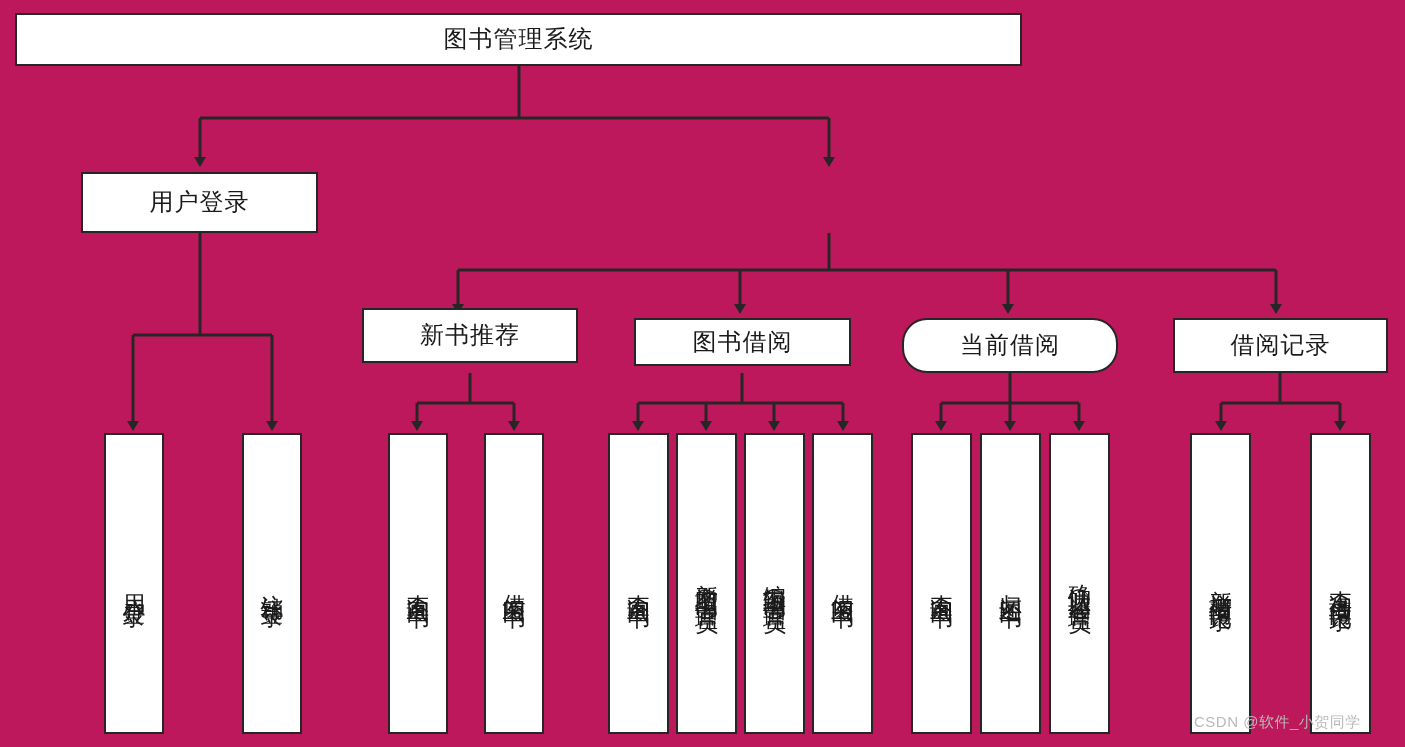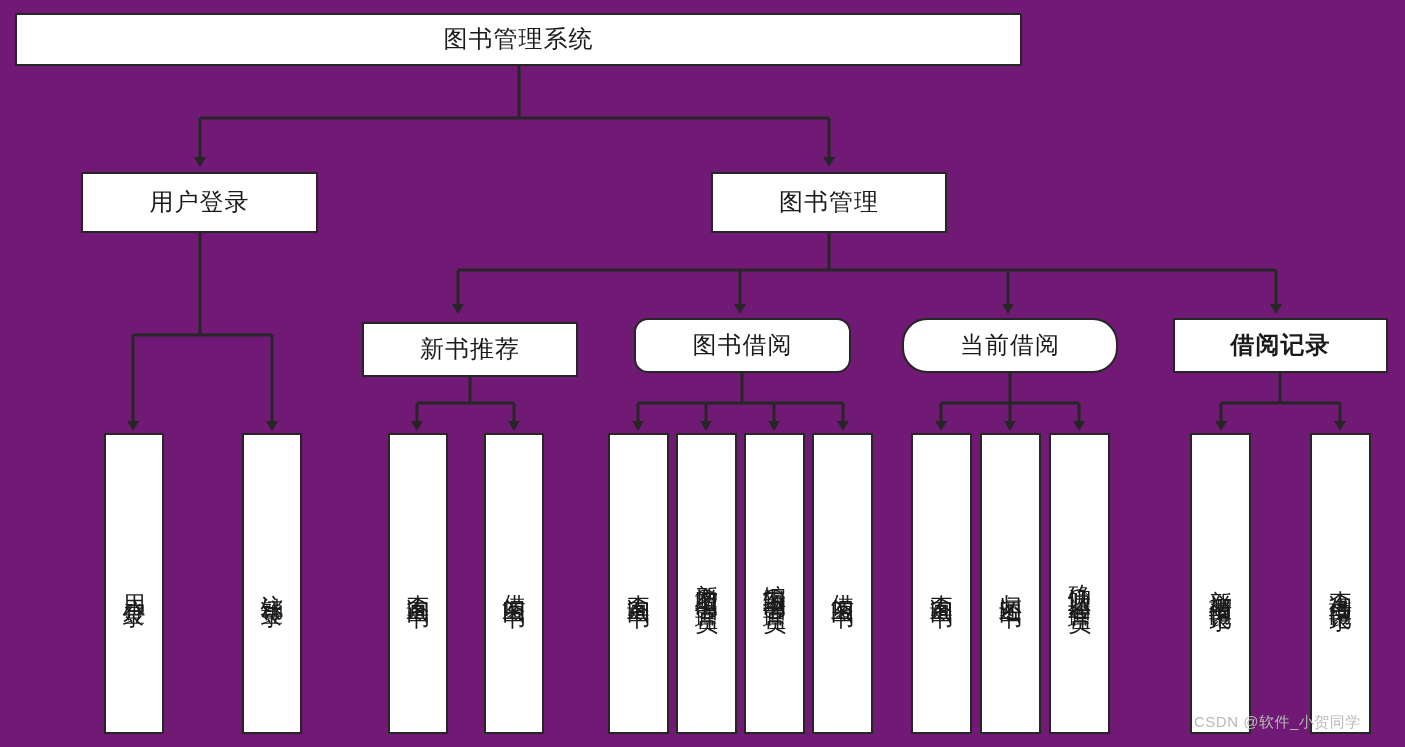--- a/index.html
+++ b/index.html
@@ -7,21 +7,21 @@
     padding: 0;
     background: #ffffff;
   }
   body {
     font-family: "Liberation Sans", "DejaVu Sans", sans-serif;
   }
   #canvas {
     position: relative;
     width: 1405px;
     height: 747px;
-    background: #701a75;
+    background: #be185d;
     overflow: hidden;
   }
   svg.links {
     position: absolute;
     left: 0;
     top: 0;
     width: 1405px;
     height: 747px;
     pointer-events: none;
   }
@@ -118,34 +118,31 @@
     </g>
   </svg>
 
   <div class="node horiz" style="left:15px; top:13px; width:1007px; height:53px;">
     <span>图书管理系统</span>
   </div>
 
   <div class="node horiz" style="left:81px; top:172px; width:237px; height:61px;">
     <span>用户登录</span>
   </div>
-  <div class="node horiz" style="left:711px; top:172px; width:236px; height:61px;">
-    <span>图书管理</span>
-  </div>
 
-  <div class="node horiz" style="left:362px; top:322px; width:216px; height:55px;">
+  <div class="node horiz" style="left:362px; top:308px; width:216px; height:55px;">
     <span>新书推荐</span>
   </div>
-  <div class="node horiz" style="left:634px; top:318px; width:217px; height:55px;border-radius:14px;">
+  <div class="node horiz" style="left:634px; top:318px; width:217px; height:48px;">
     <span>图书借阅</span>
   </div>
   <div class="node horiz" style="left:902px; top:318px; width:216px; height:55px;border-radius:25px;">
     <span>当前借阅</span>
   </div>
-  <div class="node horiz" style="left:1173px; top:318px; width:215px; height:55px;font-weight:bold;">
+  <div class="node horiz" style="left:1173px; top:318px; width:215px; height:55px;">
     <span>借阅记录</span>
   </div>
 
   <div class="node vert" style="left:104px; top:433px; width:60px; height:301px;">
     <span class="vlabel">用户登录</span>
   </div>
   <div class="node vert" style="left:242px; top:433px; width:60px; height:301px;">
     <span class="vlabel">注销登录</span>
   </div>
 

